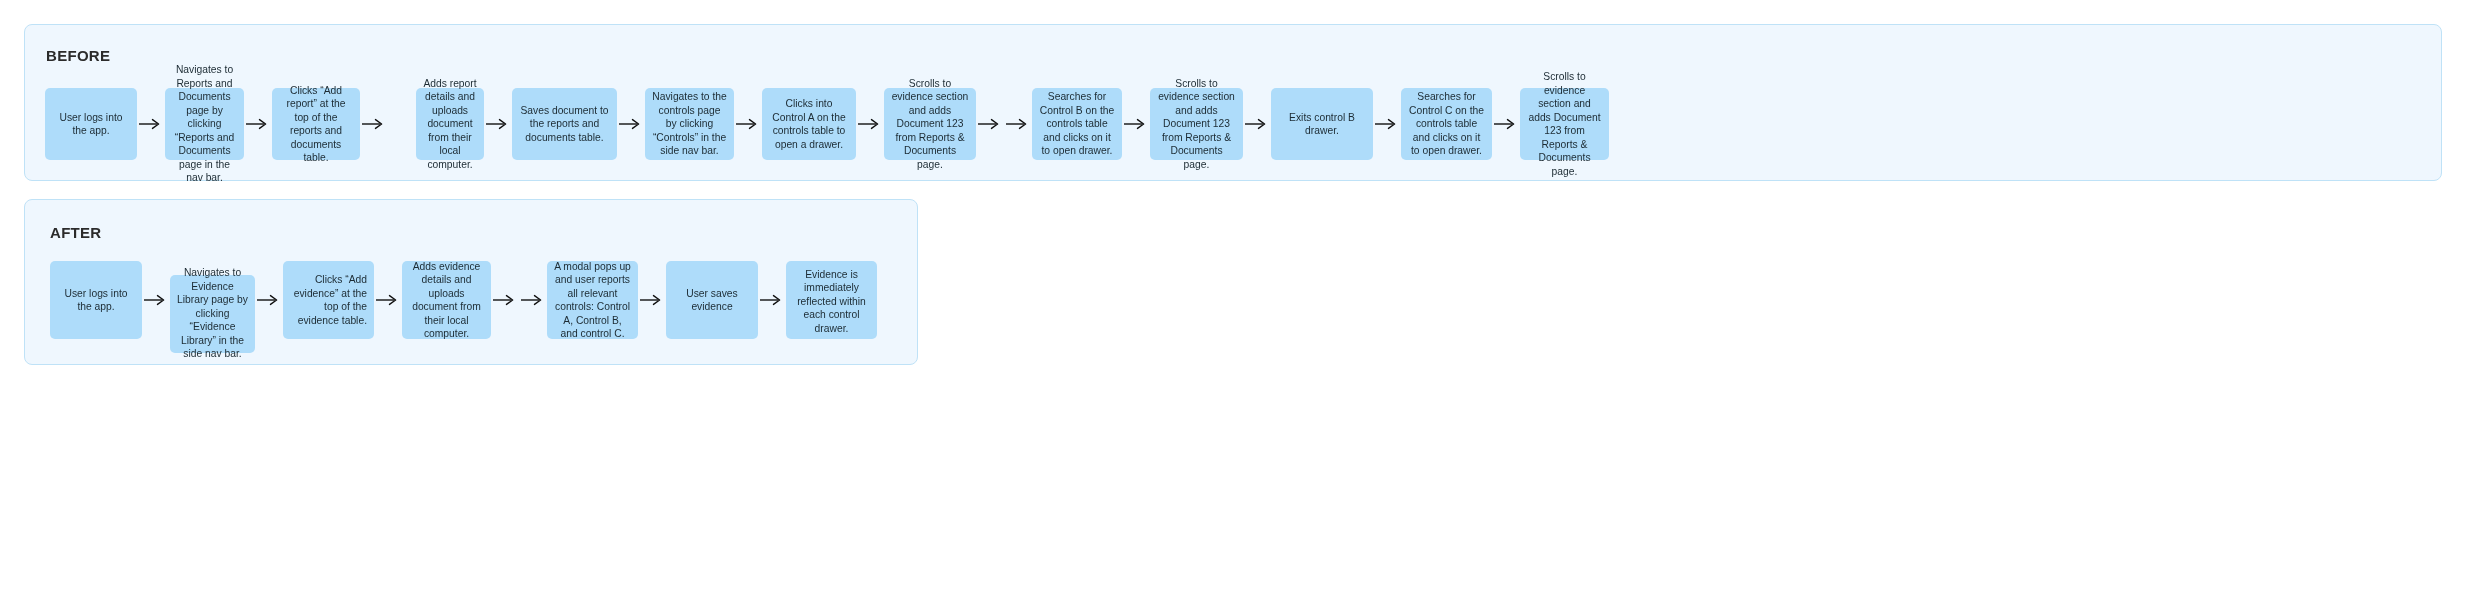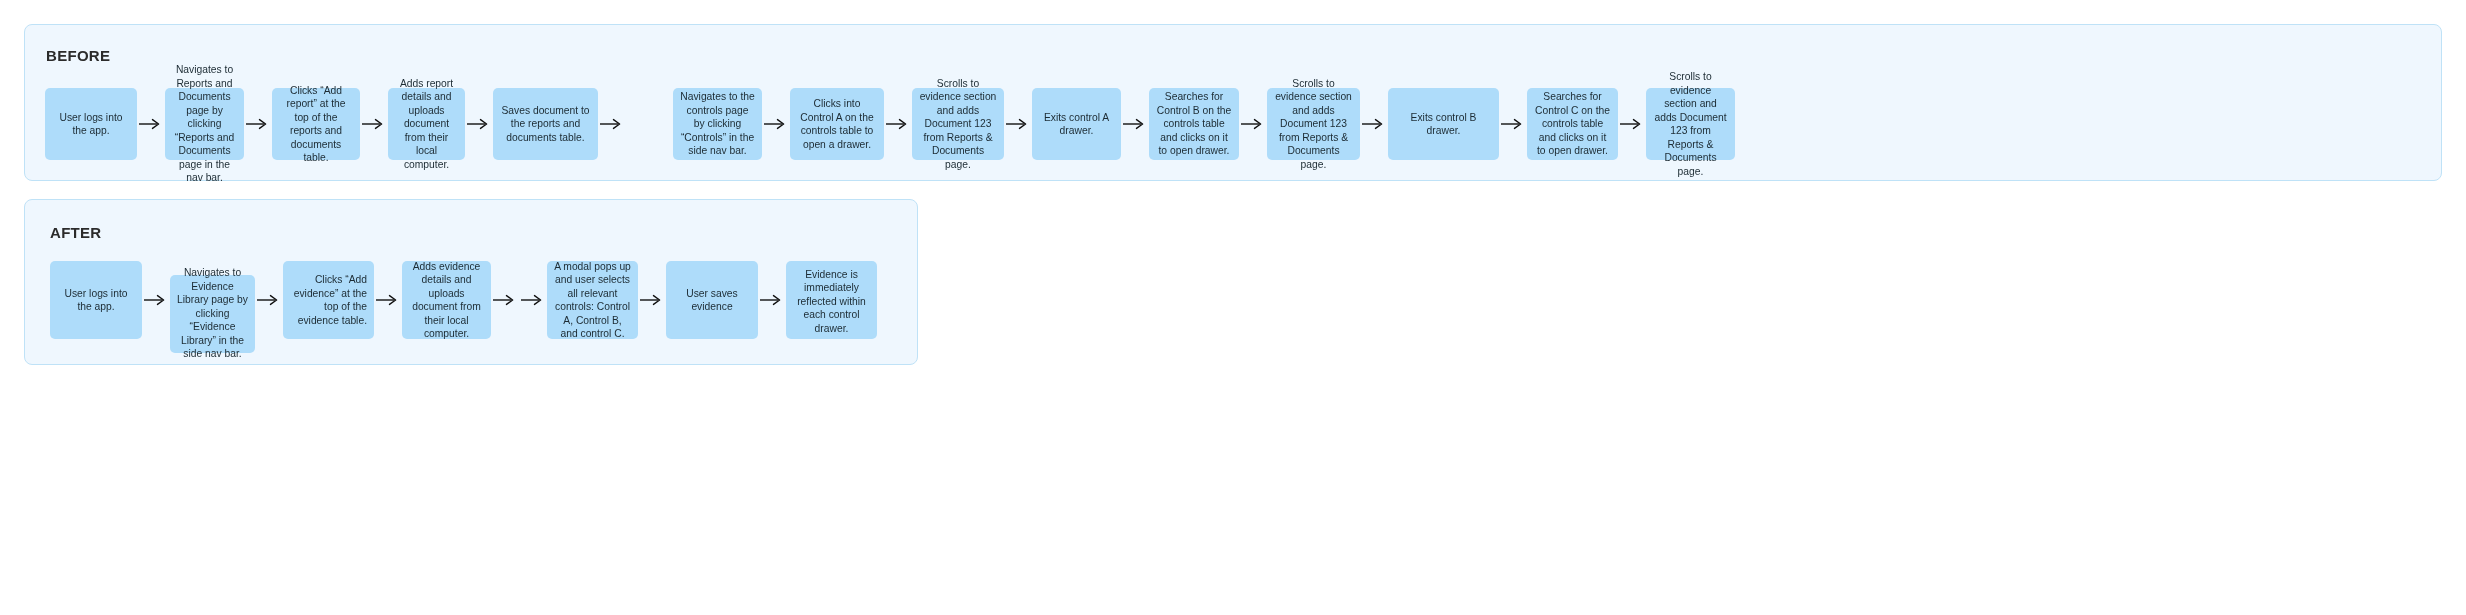--- a/index.html
+++ b/index.html
@@ -147,39 +147,39 @@
         </div>
         <div class="node" style="width: 88px;">
           <span class="node-text">Clicks “Add report” at the top of the reports and documents table.</span>
         </div>
         <div class="arrow">
           <svg width="26" height="14" viewBox="0 0 26 14">
             <path d="M1 7 H19" stroke="#101010" stroke-width="1.4" fill="none"></path>
             <path d="M14.5 2.6 L20.6 7 L14.5 11.4" stroke="#101010" stroke-width="1.4" fill="none" stroke-linecap="round" stroke-linejoin="round"></path>
           </svg>
         </div>
-        <div class="node" style="width: 77px;">
+        <div class="node" style="width: 68px; margin-left: 28px;">
           <span class="node-text">Adds report details and uploads document from their local computer.</span>
         </div>
         <div class="arrow">
           <svg width="26" height="14" viewBox="0 0 26 14">
             <path d="M1 7 H19" stroke="#101010" stroke-width="1.4" fill="none"></path>
             <path d="M14.5 2.6 L20.6 7 L14.5 11.4" stroke="#101010" stroke-width="1.4" fill="none" stroke-linecap="round" stroke-linejoin="round"></path>
           </svg>
         </div>
         <div class="node" style="width: 105px;">
           <span class="node-text">Saves document to the reports and documents table.</span>
         </div>
         <div class="arrow">
           <svg width="26" height="14" viewBox="0 0 26 14">
             <path d="M1 7 H19" stroke="#101010" stroke-width="1.4" fill="none"></path>
             <path d="M14.5 2.6 L20.6 7 L14.5 11.4" stroke="#101010" stroke-width="1.4" fill="none" stroke-linecap="round" stroke-linejoin="round"></path>
           </svg>
         </div>
-        <div class="node" style="width: 89px; margin-left: 47px;">
+        <div class="node" style="width: 89px;">
           <span class="node-text">Navigates to the controls page by clicking “Controls” in the side nav bar.</span>
         </div>
         <div class="arrow">
           <svg width="26" height="14" viewBox="0 0 26 14">
             <path d="M1 7 H19" stroke="#101010" stroke-width="1.4" fill="none"></path>
             <path d="M14.5 2.6 L20.6 7 L14.5 11.4" stroke="#101010" stroke-width="1.4" fill="none" stroke-linecap="round" stroke-linejoin="round"></path>
           </svg>
         </div>
         <div class="node" style="width: 94px;">
           <span class="node-text">Clicks into Control A on the controls table to open a drawer.</span>
@@ -192,23 +192,20 @@
         </div>
         <div class="node" style="width: 92px;">
           <span class="node-text">Scrolls to evidence section and adds Document 123 from Reports &amp; Documents page.</span>
         </div>
         <div class="arrow">
           <svg width="26" height="14" viewBox="0 0 26 14">
             <path d="M1 7 H19" stroke="#101010" stroke-width="1.4" fill="none"></path>
             <path d="M14.5 2.6 L20.6 7 L14.5 11.4" stroke="#101010" stroke-width="1.4" fill="none" stroke-linecap="round" stroke-linejoin="round"></path>
           </svg>
         </div>
-        <div class="node" style="width: 89px;">
-          <span class="node-text">Exits control A drawer.</span>
-        </div>
         <div class="arrow">
           <svg width="26" height="14" viewBox="0 0 26 14">
             <path d="M1 7 H19" stroke="#101010" stroke-width="1.4" fill="none"></path>
             <path d="M14.5 2.6 L20.6 7 L14.5 11.4" stroke="#101010" stroke-width="1.4" fill="none" stroke-linecap="round" stroke-linejoin="round"></path>
           </svg>
         </div>
         <div class="node" style="width: 90px;">
           <span class="node-text">Searches for Control B on the controls table and clicks on it to open drawer.</span>
         </div>
         <div class="arrow">
@@ -219,21 +216,21 @@
         </div>
         <div class="node" style="width: 93px;">
           <span class="node-text">Scrolls to evidence section and adds Document 123 from Reports &amp; Documents page.</span>
         </div>
         <div class="arrow">
           <svg width="26" height="14" viewBox="0 0 26 14">
             <path d="M1 7 H19" stroke="#101010" stroke-width="1.4" fill="none"></path>
             <path d="M14.5 2.6 L20.6 7 L14.5 11.4" stroke="#101010" stroke-width="1.4" fill="none" stroke-linecap="round" stroke-linejoin="round"></path>
           </svg>
         </div>
-        <div class="node" style="width: 111px;">
+        <div class="node" style="width: 102px;">
           <span class="node-text">Exits control B drawer.</span>
         </div>
         <div class="arrow">
           <svg width="26" height="14" viewBox="0 0 26 14">
             <path d="M1 7 H19" stroke="#101010" stroke-width="1.4" fill="none"></path>
             <path d="M14.5 2.6 L20.6 7 L14.5 11.4" stroke="#101010" stroke-width="1.4" fill="none" stroke-linecap="round" stroke-linejoin="round"></path>
           </svg>
         </div>
         <div class="node" style="width: 91px;">
           <span class="node-text">Searches for Control C on the controls table and clicks on it to open drawer.</span>
@@ -289,21 +286,21 @@
             <path d="M14.5 2.6 L20.6 7 L14.5 11.4" stroke="#101010" stroke-width="1.4" fill="none" stroke-linecap="round" stroke-linejoin="round"></path>
           </svg>
         </div>
         <div class="arrow">
           <svg width="26" height="14" viewBox="0 0 26 14">
             <path d="M1 7 H19" stroke="#101010" stroke-width="1.4" fill="none"></path>
             <path d="M14.5 2.6 L20.6 7 L14.5 11.4" stroke="#101010" stroke-width="1.4" fill="none" stroke-linecap="round" stroke-linejoin="round"></path>
           </svg>
         </div>
         <div class="node" style="width: 91px;">
-          <span class="node-text">A modal pops up and user selects all relevant controls: Control A, Control B, and control C.</span>
+          <span class="node-text">A modal pops up and user reports all relevant controls: Control A, Control B, and control C.</span>
         </div>
         <div class="arrow">
           <svg width="26" height="14" viewBox="0 0 26 14">
             <path d="M1 7 H19" stroke="#101010" stroke-width="1.4" fill="none"></path>
             <path d="M14.5 2.6 L20.6 7 L14.5 11.4" stroke="#101010" stroke-width="1.4" fill="none" stroke-linecap="round" stroke-linejoin="round"></path>
           </svg>
         </div>
         <div class="node" style="width: 92px;">
           <span class="node-text">User saves evidence</span>
         </div>

